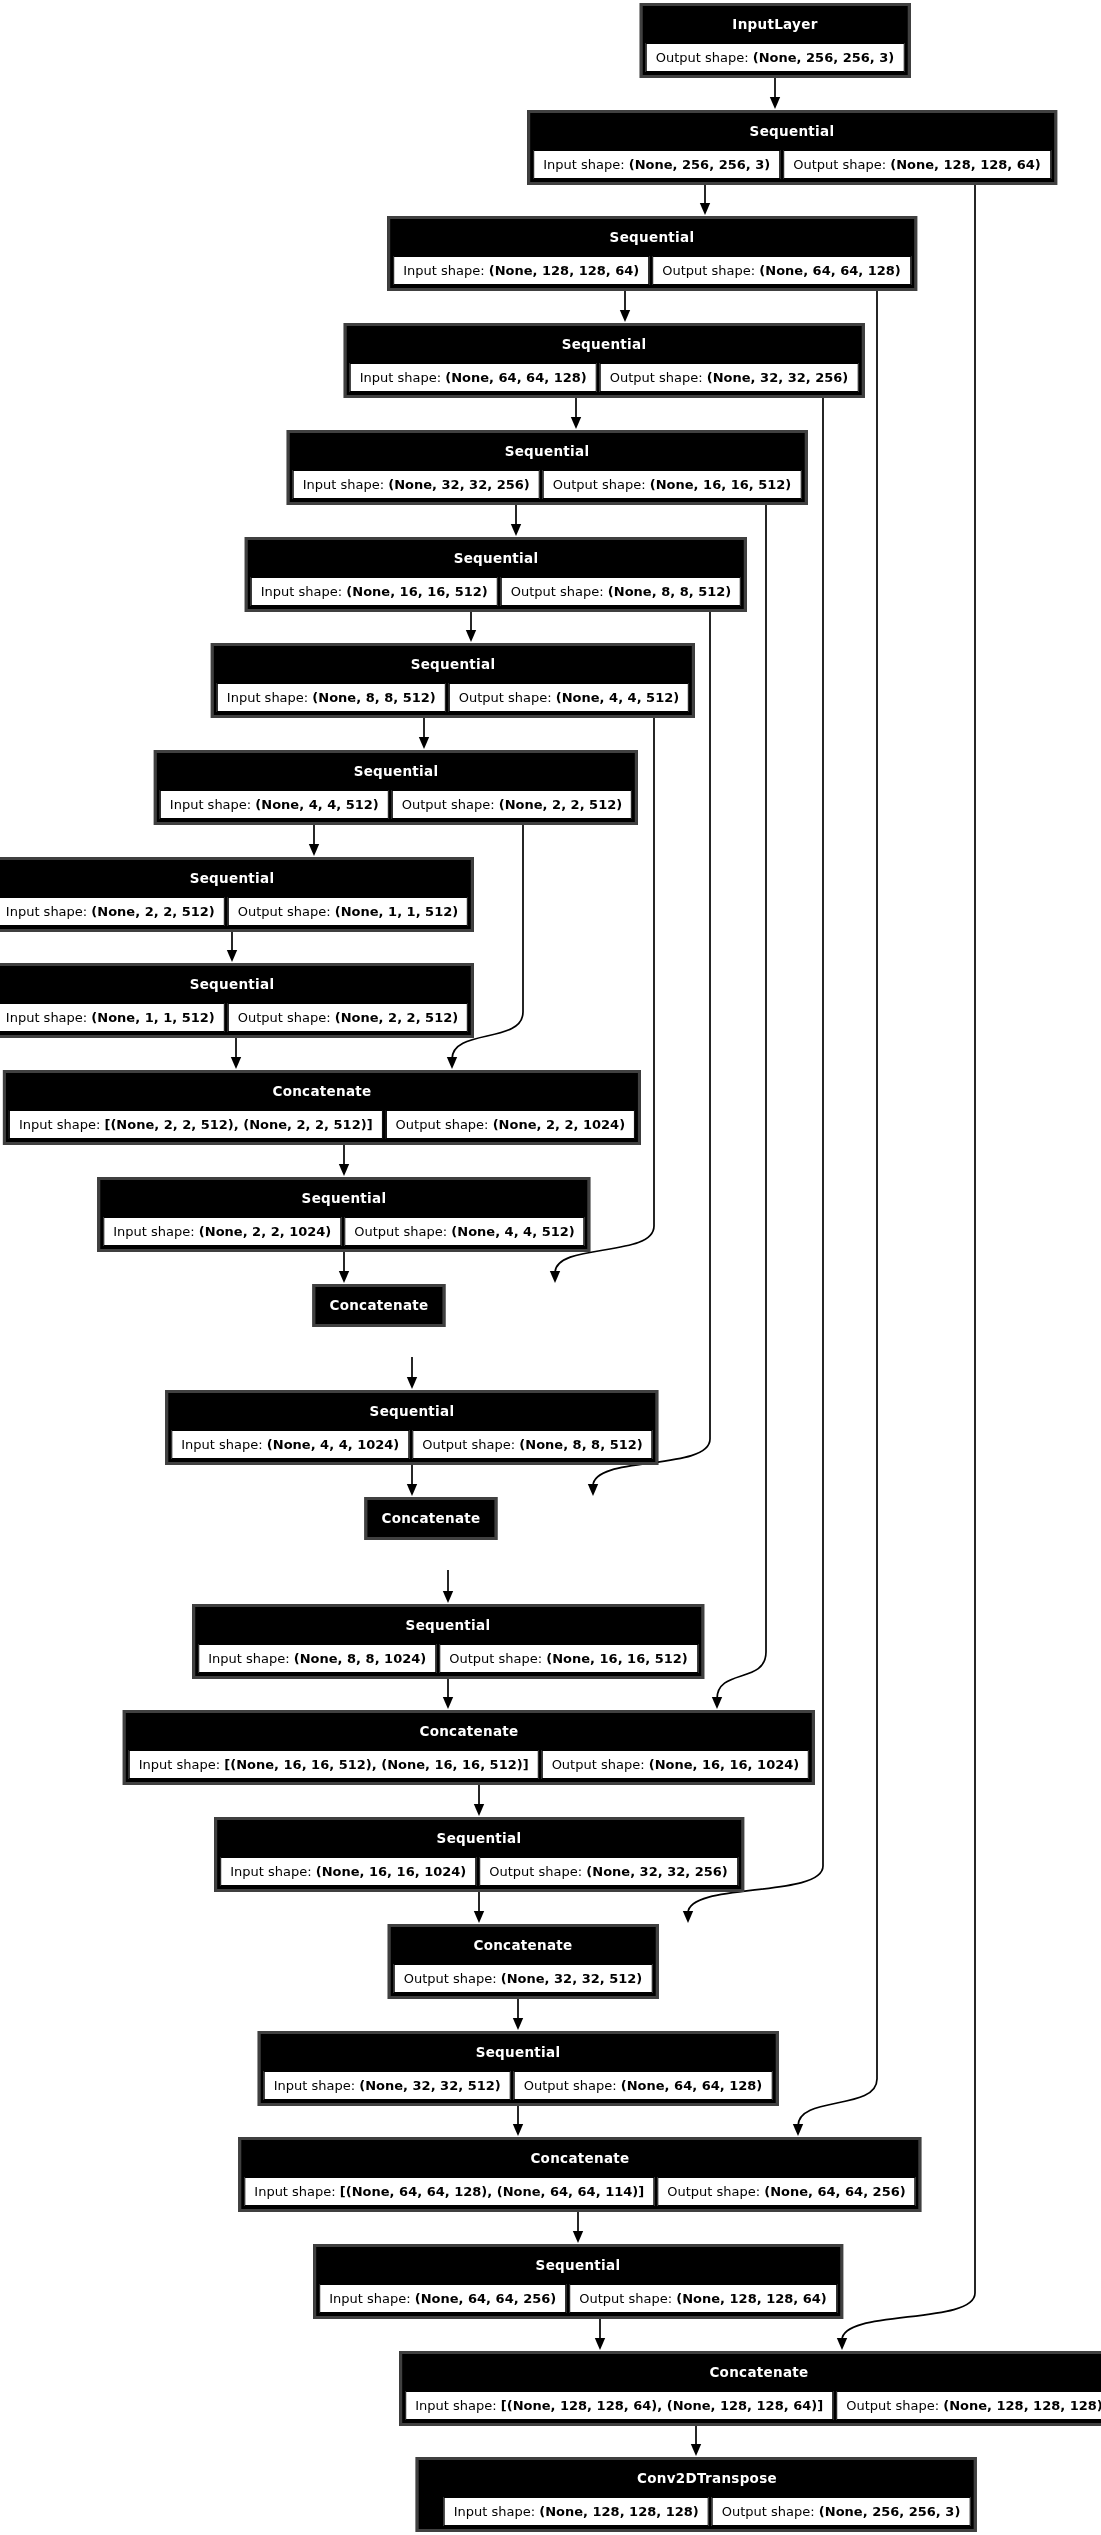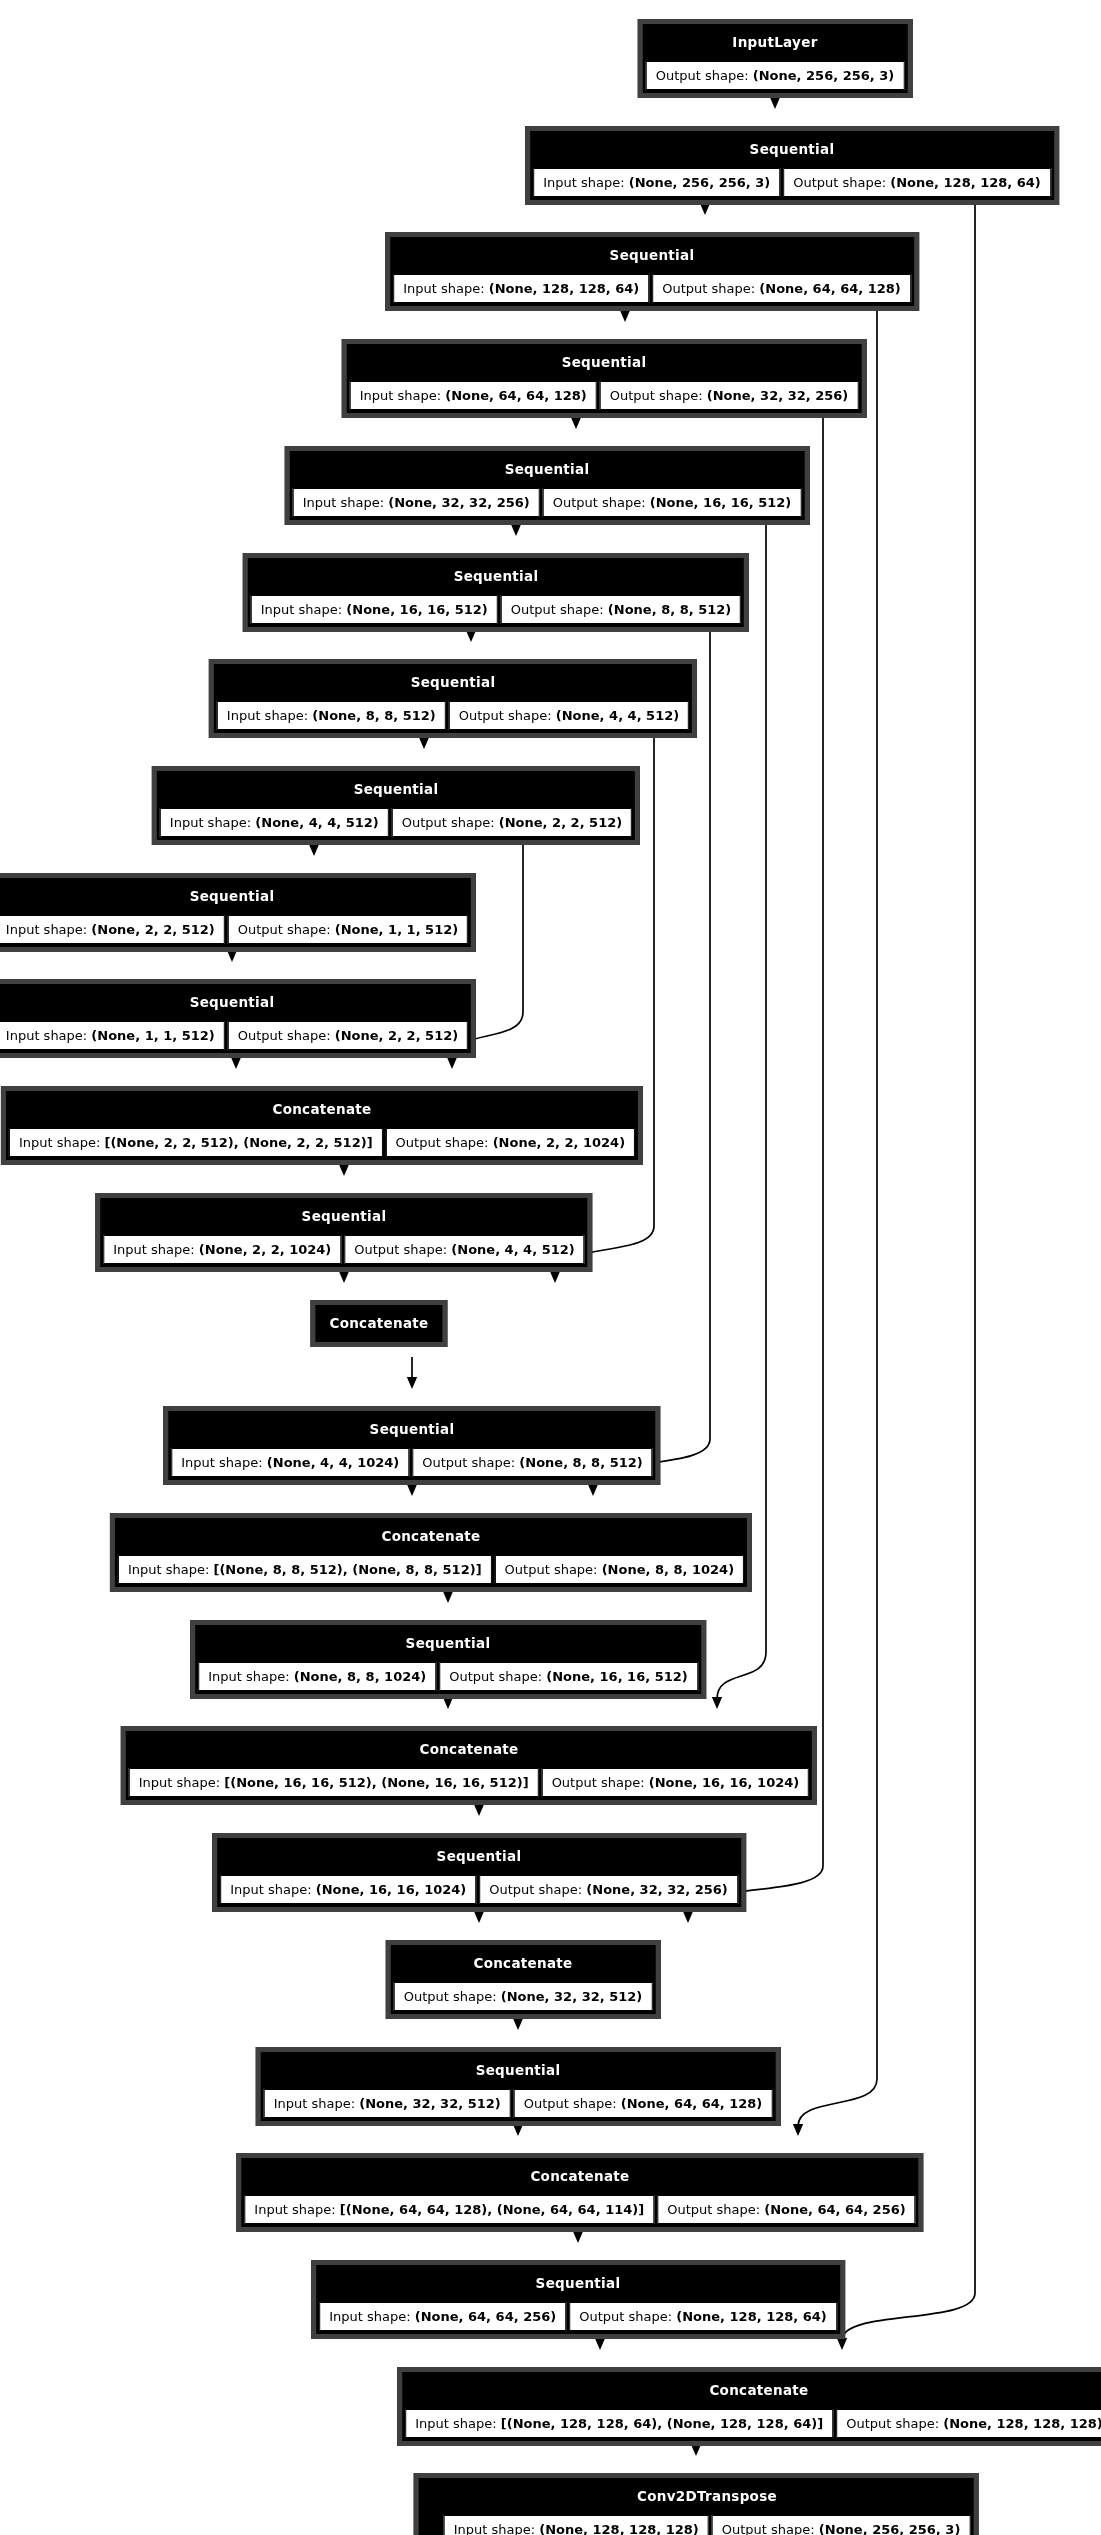--- a/index.html
+++ b/index.html
@@ -3,23 +3,22 @@
 <meta charset="utf-8">
 <style>
   html,body{margin:0;padding:0;background:#ffffff;}
   .canvas{
     position:relative;width:1101px;height:2535px;background:#ffffff;
     font-family:"DejaVu Sans","Liberation Sans",sans-serif;overflow:hidden;
   }
   svg.edges{position:absolute;left:0;top:0;width:1101px;height:2535px;}
   .node{
     position:absolute;transform:translateX(-50%);
-    background:#000000;border:5px solid #404040;box-sizing:border-box;
+    background:#000000;border:3px solid #404040;box-sizing:border-box;
     white-space:nowrap;
-    margin-top:16px;
   }
   .node-title{
     color:#ffffff;font-weight:bold;font-size:13.5px;text-align:center;
     height:37px;line-height:37px;padding:0 14px;letter-spacing:.3px;
   }
   .node-body{display:flex;gap:3px;padding:0 3px 3px 3px;}
   .cell{
     background:#ffffff;border:1px solid #000000;color:#000000;
     font-size:13px;padding:6px 9px;flex:1;text-align:left;line-height:15px;
   }
@@ -206,25 +205,20 @@
     <div class="node-title">Sequential</div>
     <div class="node-body">
   <div class="cell"><span class="lbl">Input shape:</span> <span class="val">(None, 4, 4, 1024)</span></div>
 
   <div class="cell"><span class="lbl">Output shape:</span> <span class="val">(None, 8, 8, 512)</span></div>
 </div>
   </div>
 
   <div class="node" style="left: 431px; top: 1497px;">
     <div class="node-title">Concatenate</div>
-    <div class="node-body">
-  <div class="cell"><span class="lbl">Input shape:</span> <span class="val">[(None, 8, 8, 512), (None, 8, 8, 512)]</span></div>
-
-  <div class="cell"><span class="lbl">Output shape:</span> <span class="val">(None, 8, 8, 1024)</span></div>
-</div>
   </div>
 
   <div class="node" style="left: 448px; top: 1604px;">
     <div class="node-title">Sequential</div>
     <div class="node-body">
   <div class="cell"><span class="lbl">Input shape:</span> <span class="val">(None, 8, 8, 1024)</span></div>
 
   <div class="cell"><span class="lbl">Output shape:</span> <span class="val">(None, 16, 16, 512)</span></div>
 </div>
   </div>

